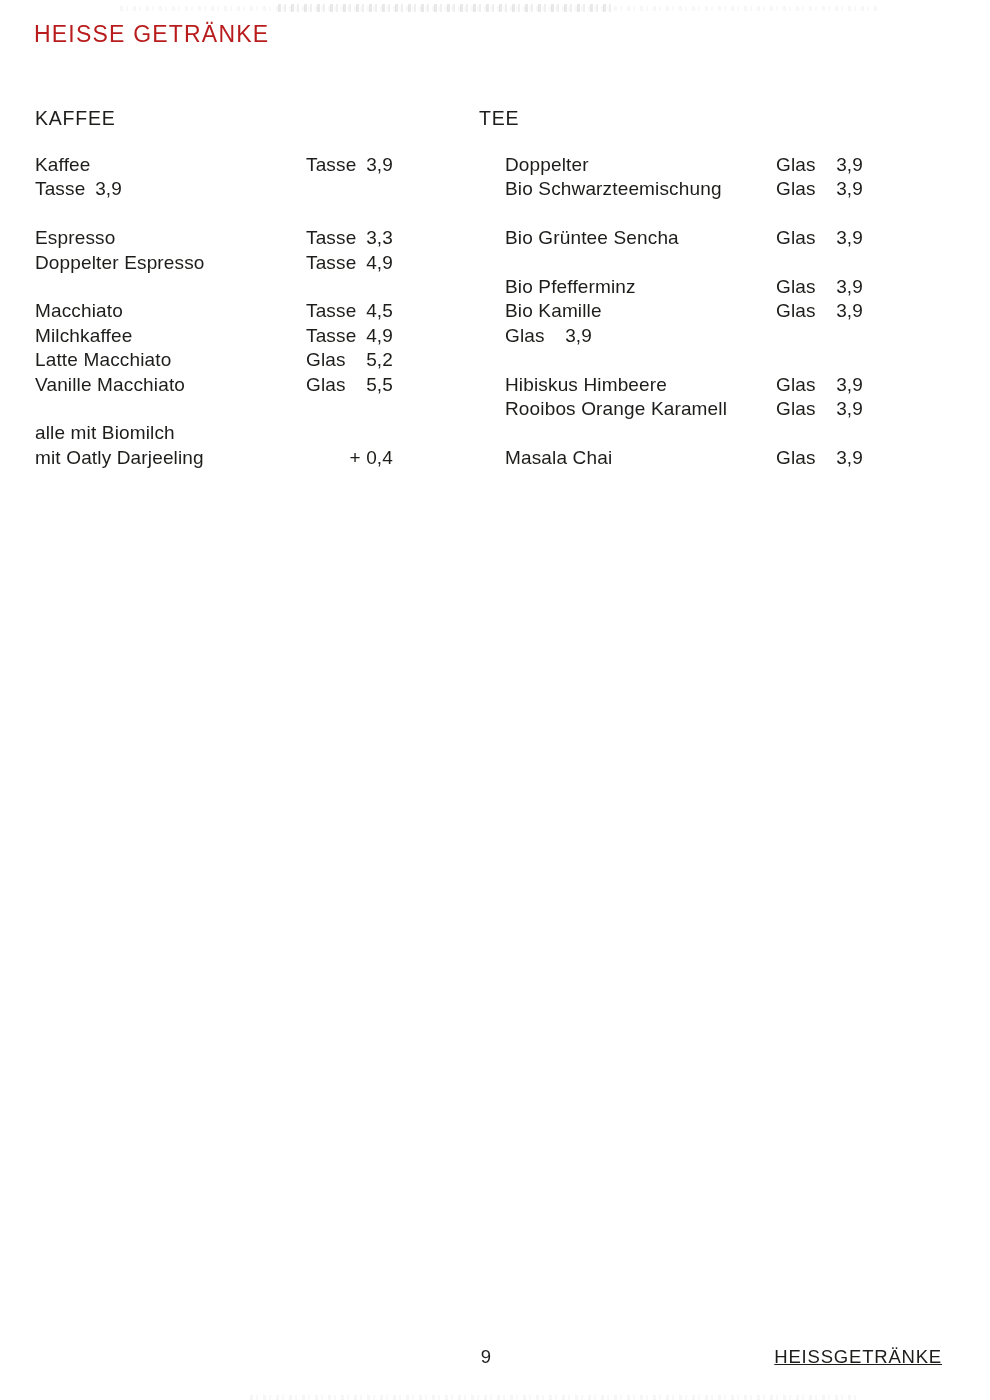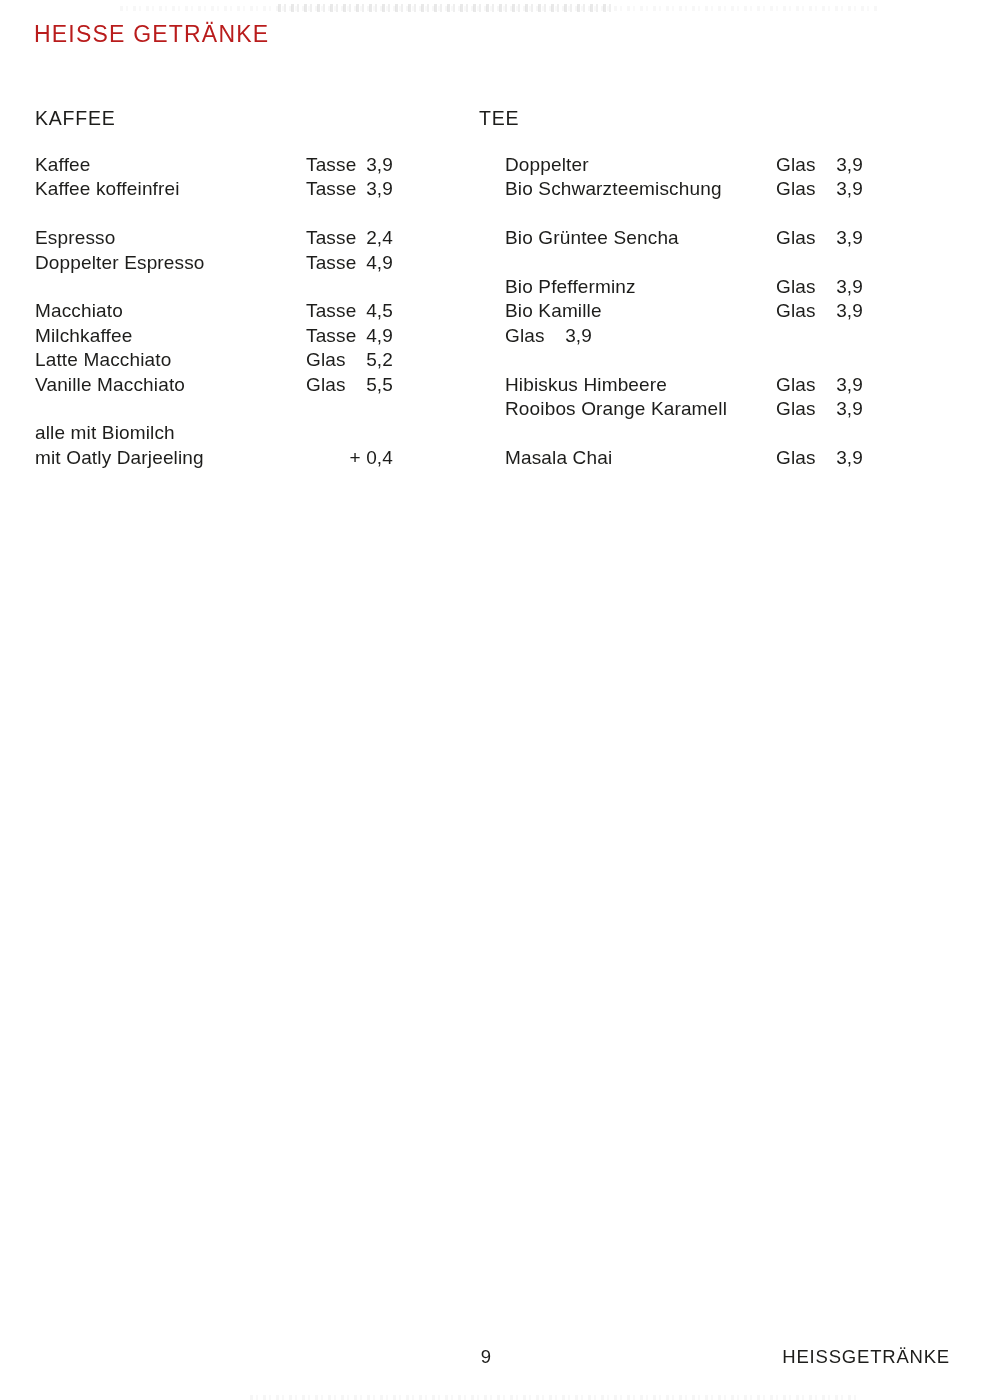--- a/index.html
+++ b/index.html
@@ -89,23 +89,24 @@
     font-size: 18.5px;
   }
   .page-number {
     position: absolute;
     left: 0;
     width: 972px; 
     text-align: center;
   }
   .footer-label {
     position: absolute;
-    right: 40px;
+    right: 48px;
     letter-spacing: 0.8px;
     white-space: nowrap;
+    text-decoration: underline;
   }
 </style>
 </head>
 <body>
 
 <div class="page">
 
   <div class="edge-artifact top"></div>
   <div class="edge-artifact top-wide"></div>
   <div class="edge-artifact bottom"></div>
@@ -117,38 +118,37 @@
 
   <div class="menu-col kaffee">
       <div class="row">
         <span class="name">Kaffee</span>
         <span class="right">
           <span class="vessel">Tasse</span>
           <span class="price">3,9</span>
         </span>
       </div>
       <div class="row">
-        <span class="name">Kaffee koffeinfrei</span>
         <span class="right">
           <span class="vessel">Tasse</span>
           <span class="price">3,9</span>
         </span>
       </div>
       <div class="row">
         <span class="name"></span>
         <span class="right">
           <span class="vessel"></span>
           <span class="price"></span>
         </span>
       </div>
       <div class="row">
         <span class="name">Espresso</span>
         <span class="right">
           <span class="vessel">Tasse</span>
-          <span class="price">2,4</span>
+          <span class="price">3,3</span>
         </span>
       </div>
       <div class="row">
         <span class="name">Doppelter Espresso</span>
         <span class="right">
           <span class="vessel">Tasse</span>
           <span class="price">4,9</span>
         </span>
       </div>
       <div class="row">

